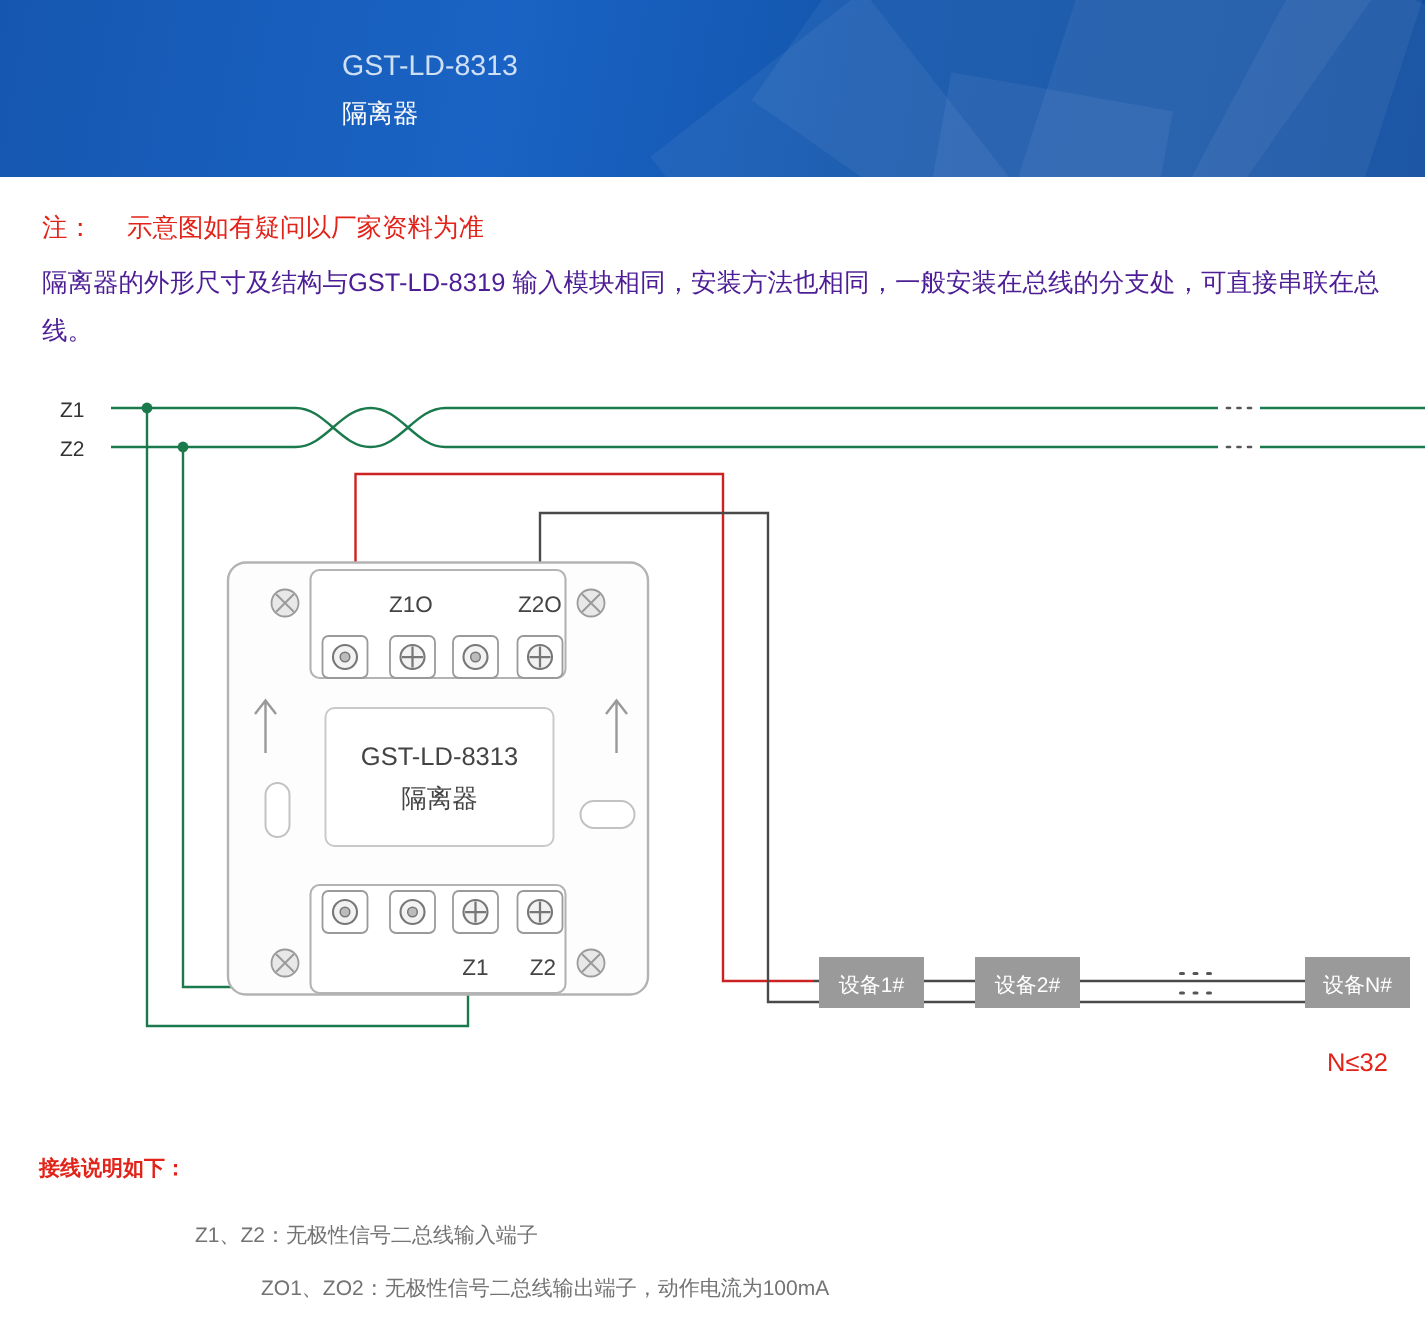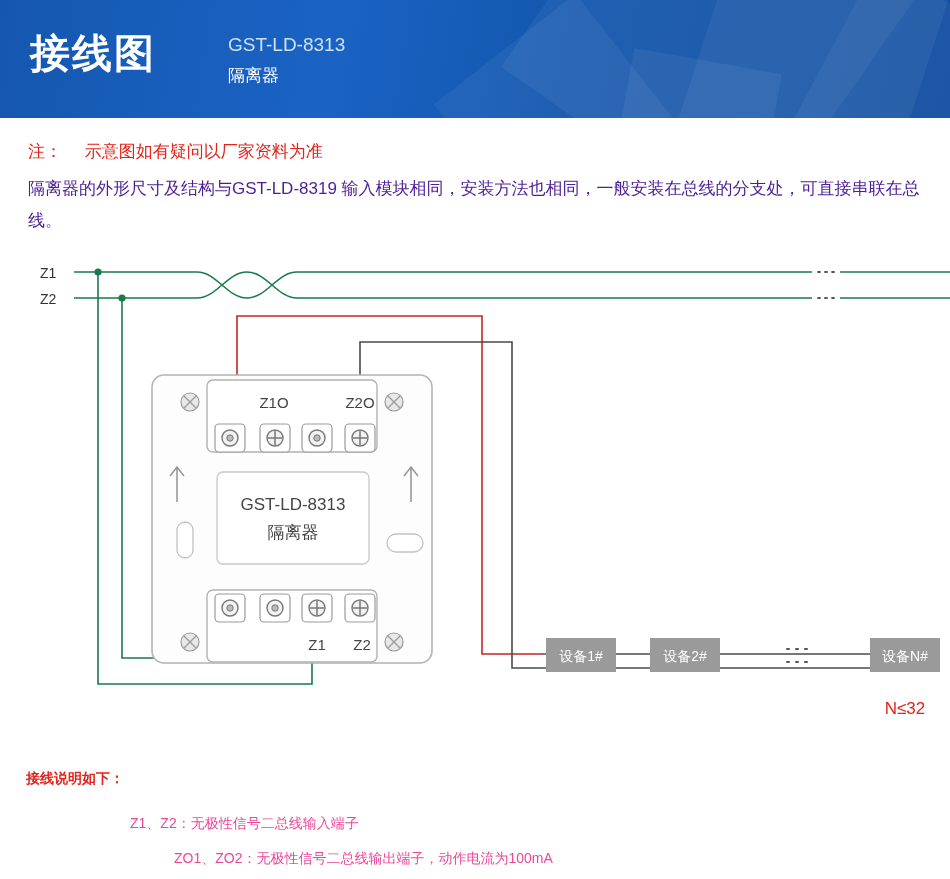--- a/index.html
+++ b/index.html
@@ -96,36 +96,35 @@
     left: 26px;
     top: 770px;
     font-size: 14px;
     color: #e2231a;
     font-weight: bold;
   }
   .foot-item {
     position: absolute;
     left: 130px;
     font-size: 14px;
-    color: #ec4899;
+    color: #737373;
     text-align: center;
   }
   .foot-1 { top: 815px; }
   .foot-2 { top: 850px; margin-left: 44px; }
 </style>
 </head>
 <body>
 
 <div class="header">
   <div class="facet f1"></div>
   <div class="facet f2"></div>
   <div class="facet f3"></div>
   <div class="facet f4"></div>
   <div class="facet f5"></div>
-  <div class="header-title">接线图</div>
   <div class="header-model">GST-LD-8313</div>
   <div class="header-sub">隔离器</div>
 </div>
 
 <div class="note-line">
   <span class="note-label">注：</span>
   <span class="note-text">示意图如有疑问以厂家资料为准</span>
 </div>
 <div class="desc">隔离器的外形尺寸及结构与GST-LD-8319 输入模块相同，安装方法也相同，一般安装在总线的分支处，可直接串联在总线。</div>
 

